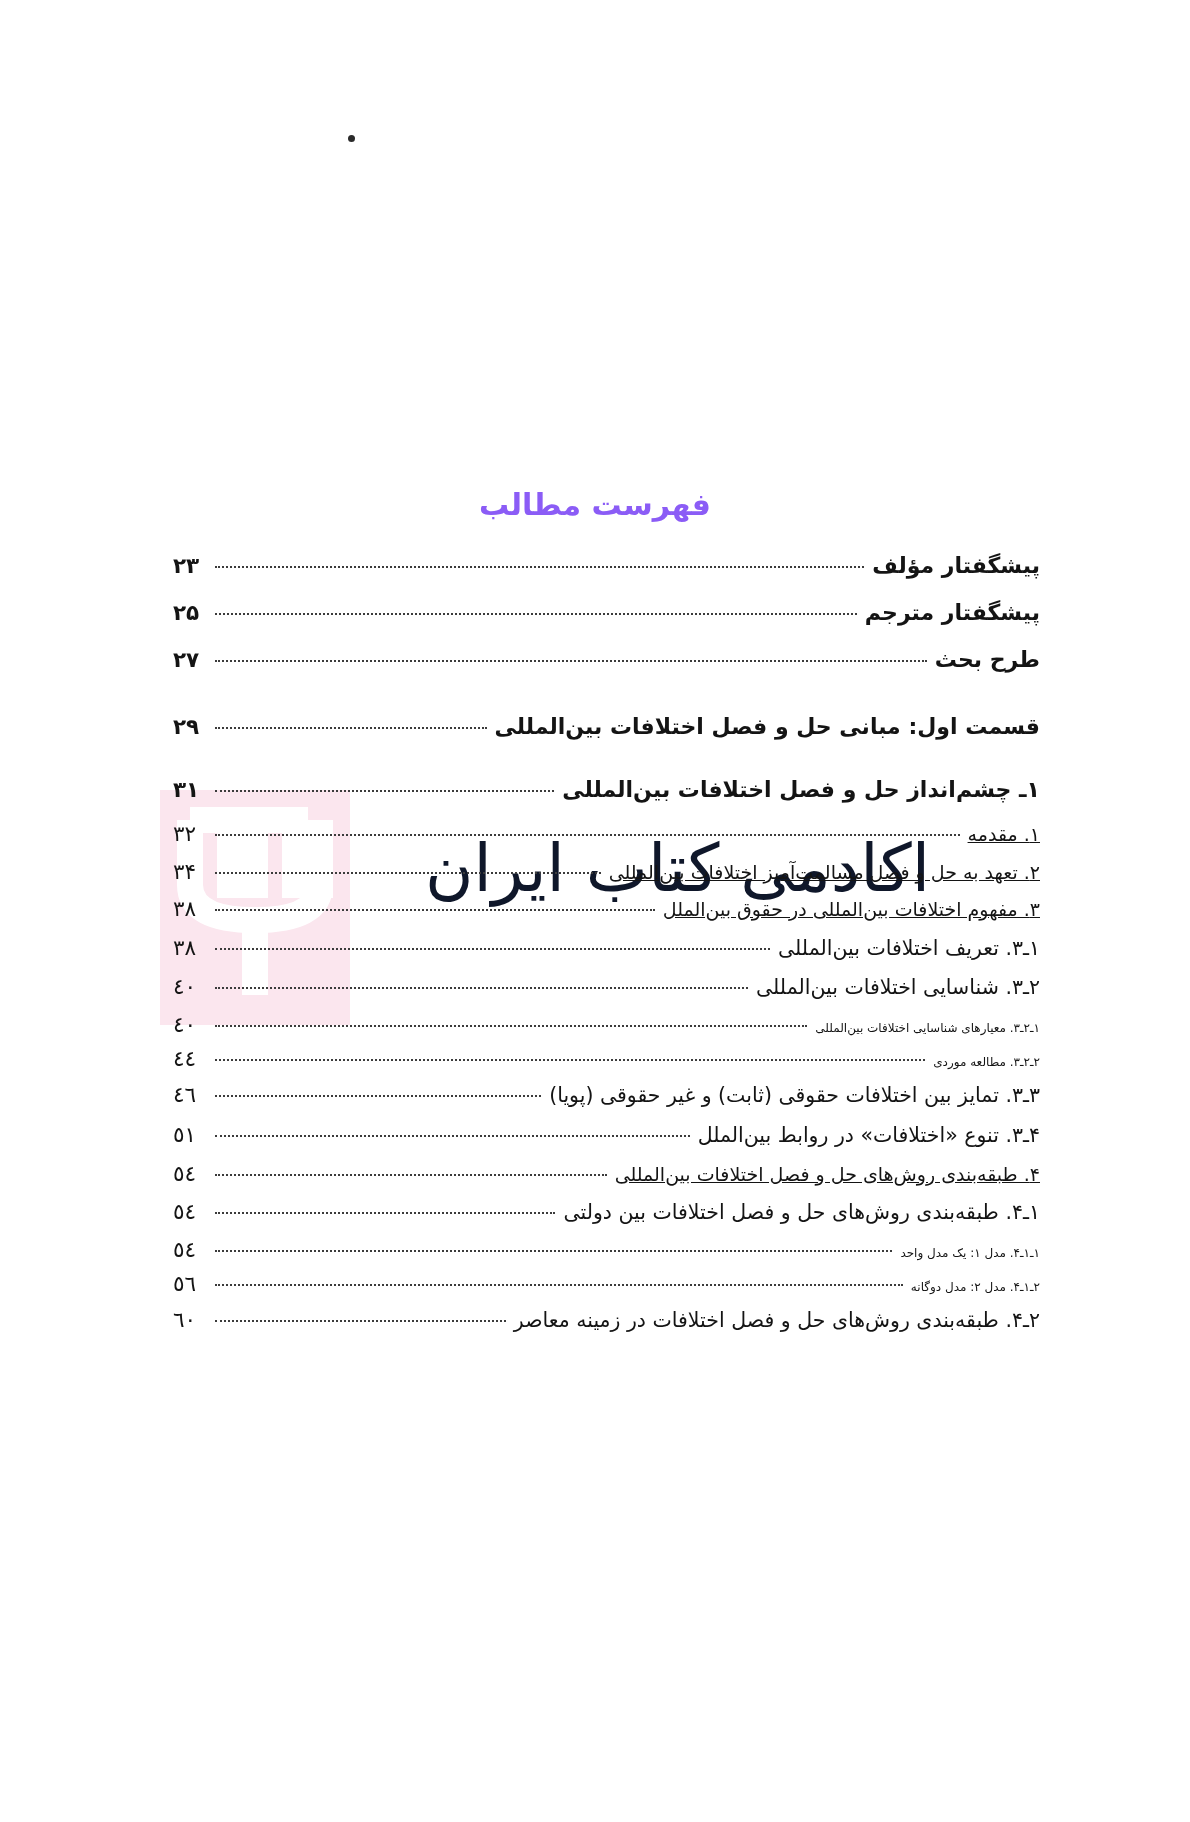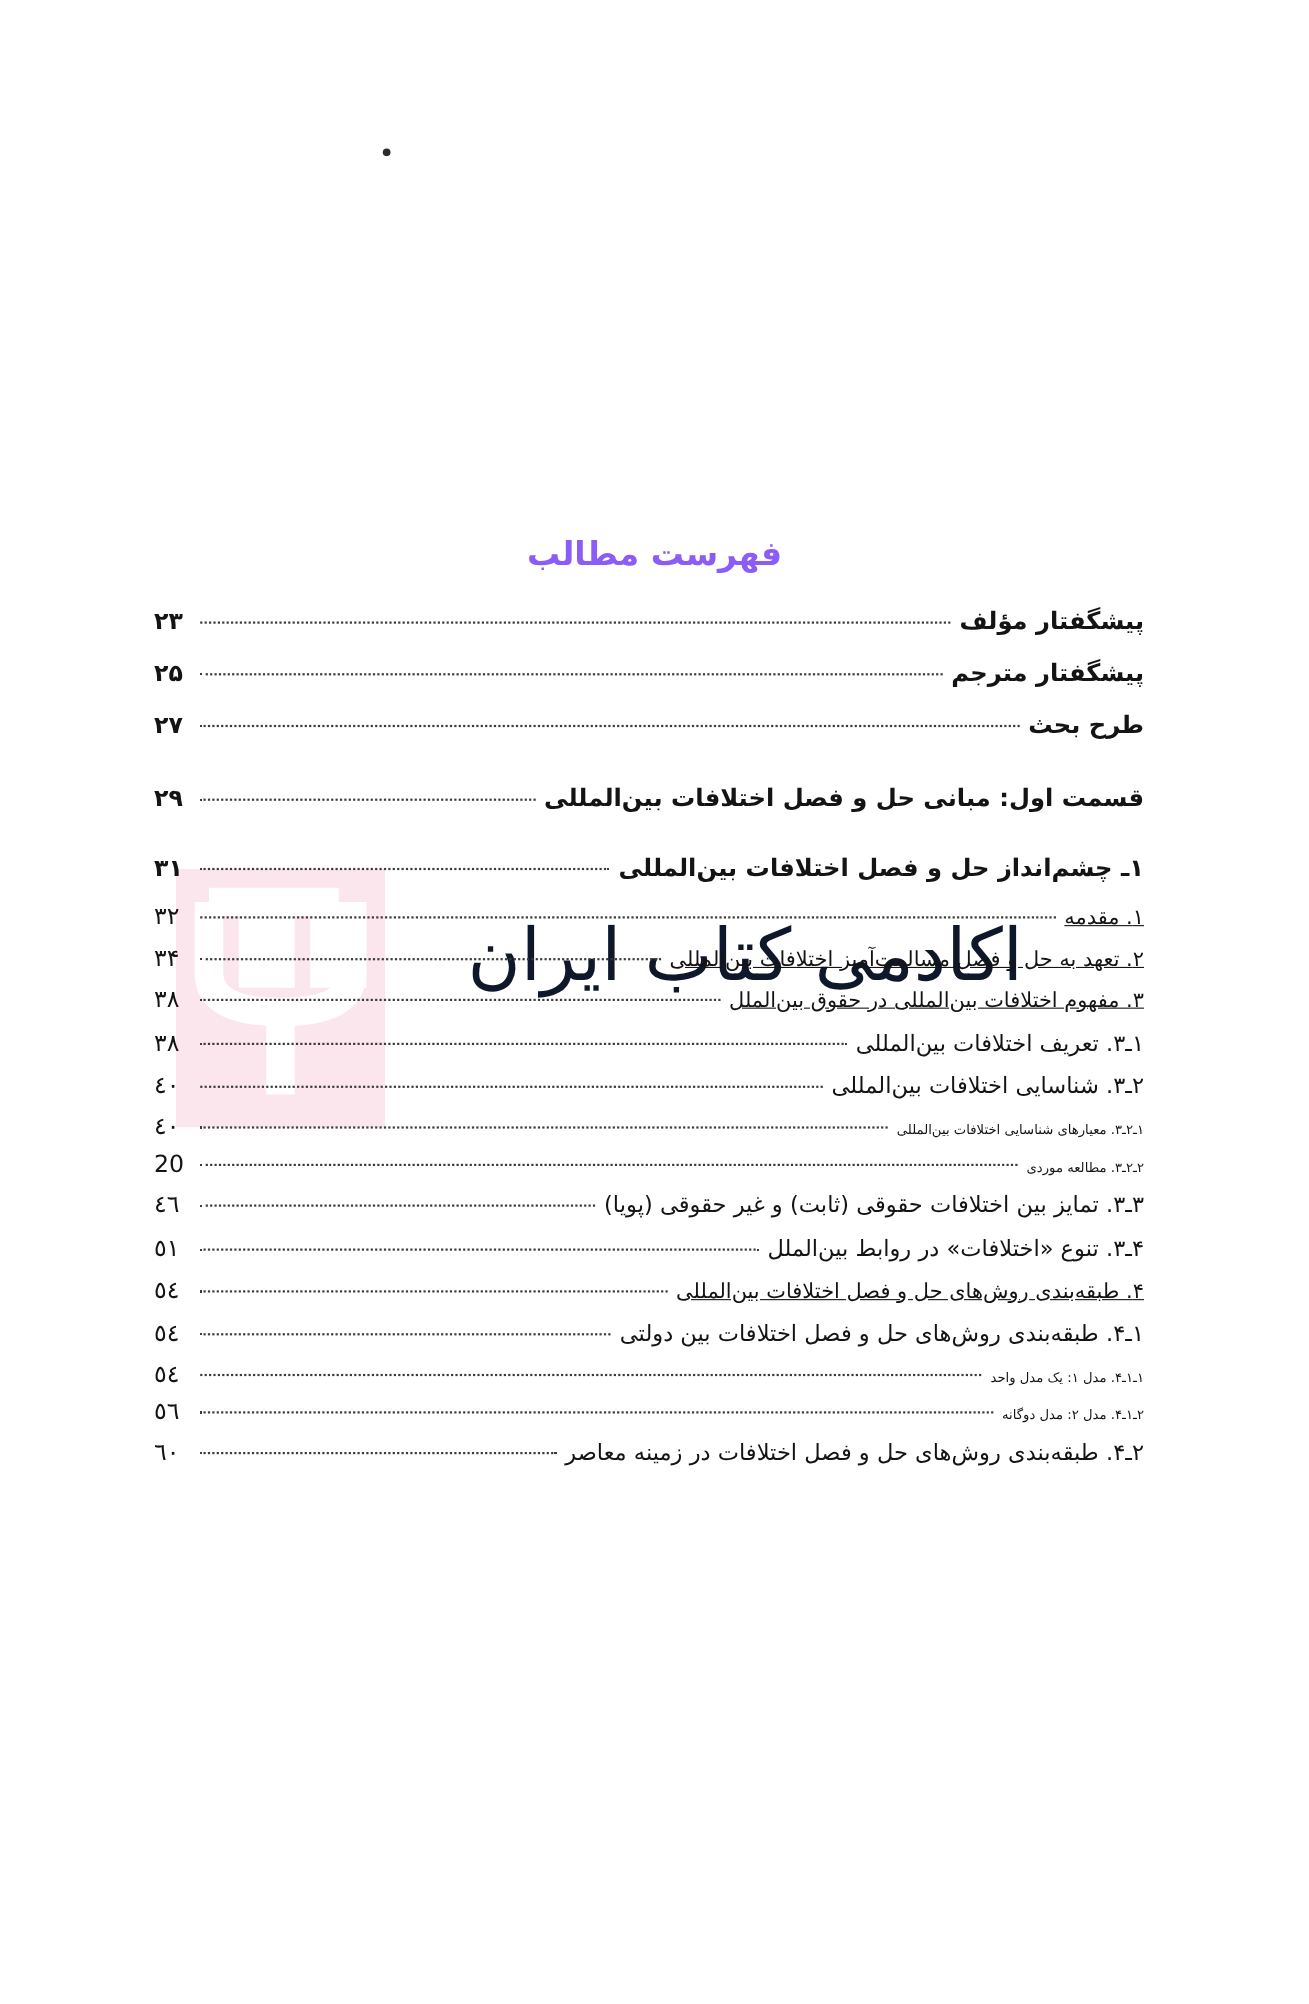--- a/index.html
+++ b/index.html
@@ -102,20 +102,21 @@
     top: -5px;
     border-bottom: 2.5px dotted #3b3b3b;
     min-width: 20px;
   }
   .row .page-num {
     white-space: nowrap;
     font-size: 21.5px;
     min-width: 34px;
     text-align: left;
     direction: rtl;
+    margin-left: 33px;
   }
 
   .row.bold .label, .row.bold .page-num { font-weight: bold; }
   .row.part { margin-top: 34px; margin-bottom: 30px; }
   .row.chapter { margin-top: 6px; margin-bottom: 14px; }
 
   .lvl0 .label { font-size: 22px; }
   .lvl1 .label { font-size: 19px; text-decoration: underline; }
   .lvl2 .label { font-size: 20.5px; }
   .lvl3 .label { font-size: 12px; }
@@ -191,21 +192,21 @@
           <span class="page-num">٤٠</span>
         </div>
         <div class="row lvl3">
           <span class="label">۱ـ۲ـ۳. معیارهای شناسایی اختلافات بین‌المللی</span>
           <span class="leader"></span>
           <span class="page-num">٤٠</span>
         </div>
         <div class="row lvl3">
           <span class="label">۲ـ۲ـ۳. مطالعه موردی</span>
           <span class="leader"></span>
-          <span class="page-num">20</span>
+          <span class="page-num">٤٤</span>
         </div>
         <div class="row lvl2">
           <span class="label">۳ـ۳. تمایز بین اختلافات حقوقی (ثابت) و غیر حقوقی (پویا)</span>
           <span class="leader"></span>
           <span class="page-num">٤٦</span>
         </div>
         <div class="row lvl2">
           <span class="label">۴ـ۳. تنوع «اختلافات» در روابط بین‌الملل</span>
           <span class="leader"></span>
           <span class="page-num">٥١</span>

